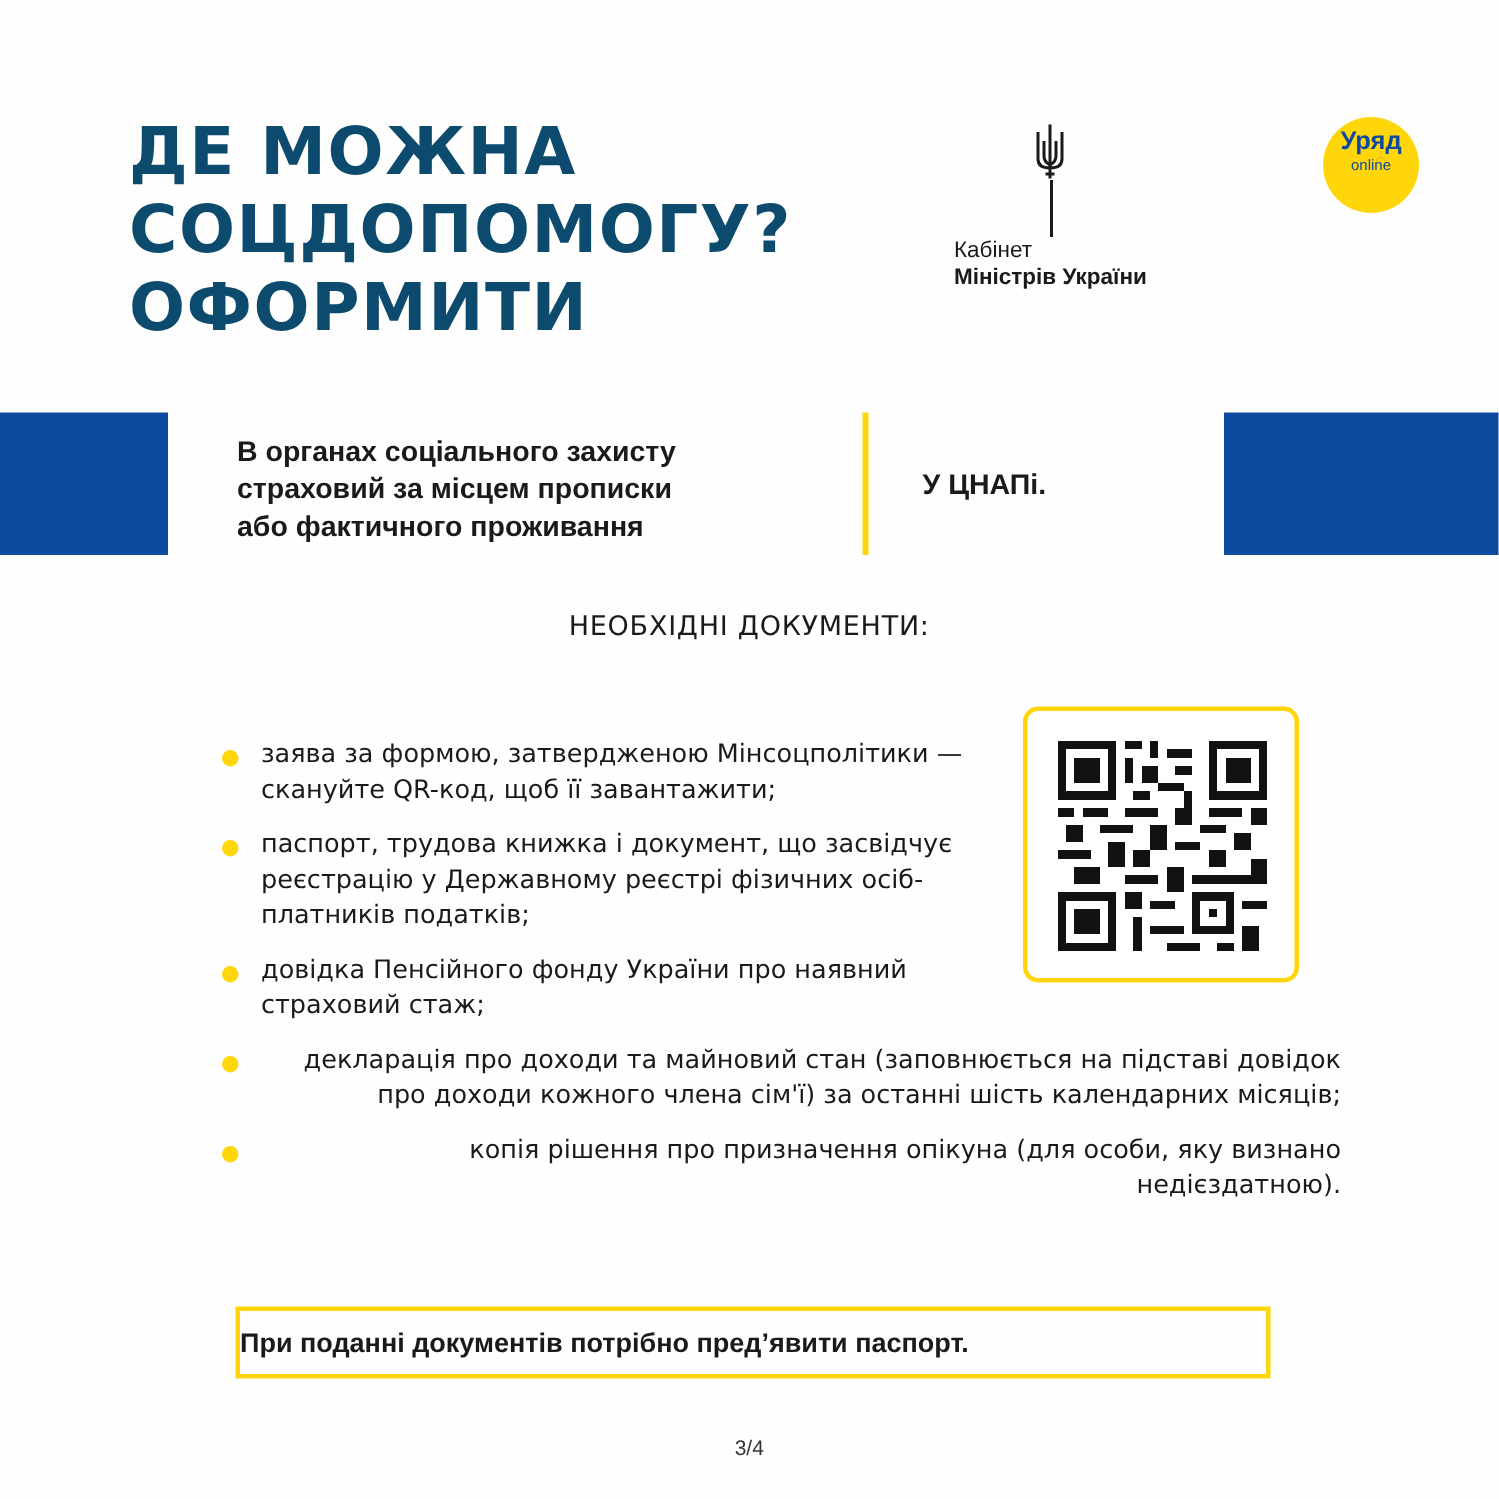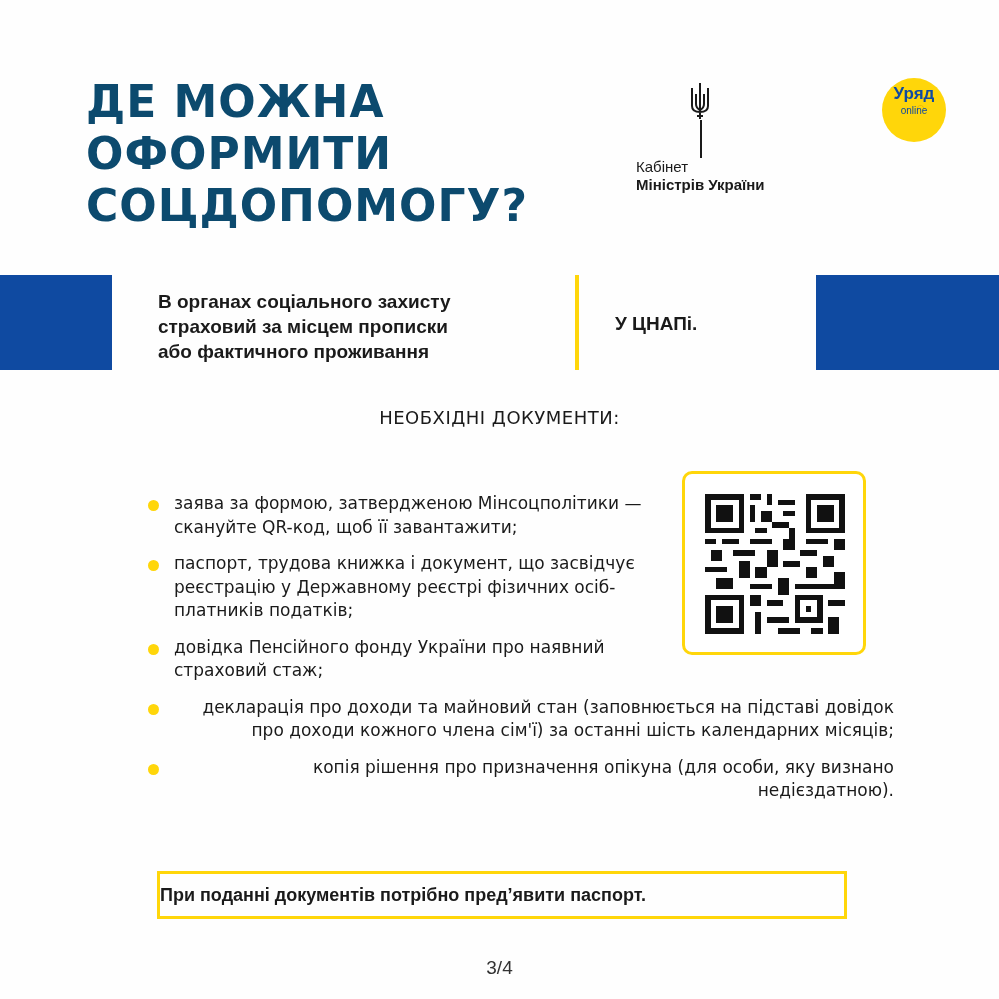--- a/index.html
+++ b/index.html
@@ -22,29 +22,29 @@
   .ydiv{position:absolute;left:575px;top:275px;width:4px;height:95px;background:#ffd60a;}
   .loc2{position:absolute;left:615px;top:313px;font-weight:bold;font-size:19px;}
   .docs-h{position:absolute;left:0;right:0;top:407px;text-align:center;font-family:"DejaVu Sans",sans-serif;font-size:18px;letter-spacing:0.5px;}
   ul.list{position:absolute;left:132px;top:476px;width:520px;margin:16px;padding:0;list-style:none;font-family:"DejaVu Sans",sans-serif;font-size:17px;line-height:23.5px;}
   ul.list li{position:relative;padding-left:26px;margin-bottom:13px;}
   ul.list li.wide{width:720px;text-align:right;}
   .dot{position:absolute;left:0;top:8px;width:11px;height:11px;border-radius:50%;background:#ffd60a;}
   .qr{position:absolute;left:682px;top:471px;width:184px;height:184px;border:3px solid #ffd60a;border-radius:10px;background:#fff;box-sizing:border-box;}
   .qr svg{position:absolute;left:20px;top:20px;width:140px;height:140px;}
   .notice{position:absolute;left:157px;top:871px;width:690px;height:48px;border:3px solid #ffd60a;box-sizing:border-box;line-height:42px;font-size:18px;font-weight:bold;}
-  .page{position:absolute;left:0;right:0;top:957px;text-align:center;font-size:19px;color:#333;}
+  .page{position:absolute;left:0;right:0;top:957px;text-align:center;font-size:14px;color:#333;}
 </style>
 </head>
 <body>
 
 <h1 class="title">
   <span>ДЕ МОЖНА</span>
+  <span>СОЦДОПОМОГУ?</span>
   <span>ОФОРМИТИ</span>
-  <span>СОЦДОПОМОГУ?</span>
 </h1>
 
 <div class="kmu">
   <svg class="trident" viewBox="0 0 22 38">
     <path d="M11 1 L11 30 M3 6 L3 24 Q3 30 11 30 Q19 30 19 24 L19 6 M7 12 L7 22 Q7 26 11 28 M15 12 L15 22 Q15 26 11 28 M11 30 L11 37 M8 34 L14 34" fill="none" stroke="#1a1a1a" stroke-width="2"></path>
   </svg>
   <div class="kmu-sep"></div>
   <div class="kmu-text">
     <div>Кабінет</div>
     <div class="l2">Міністрів України</div>

